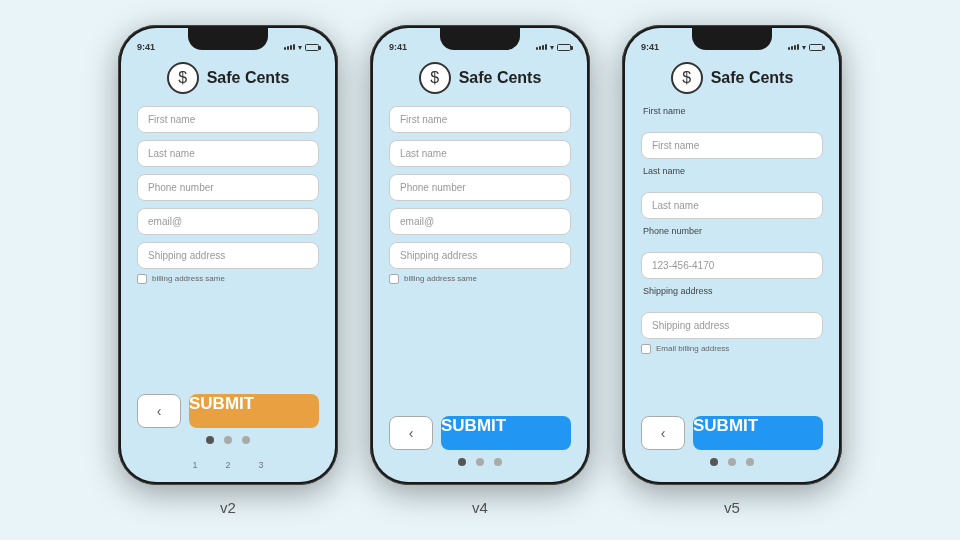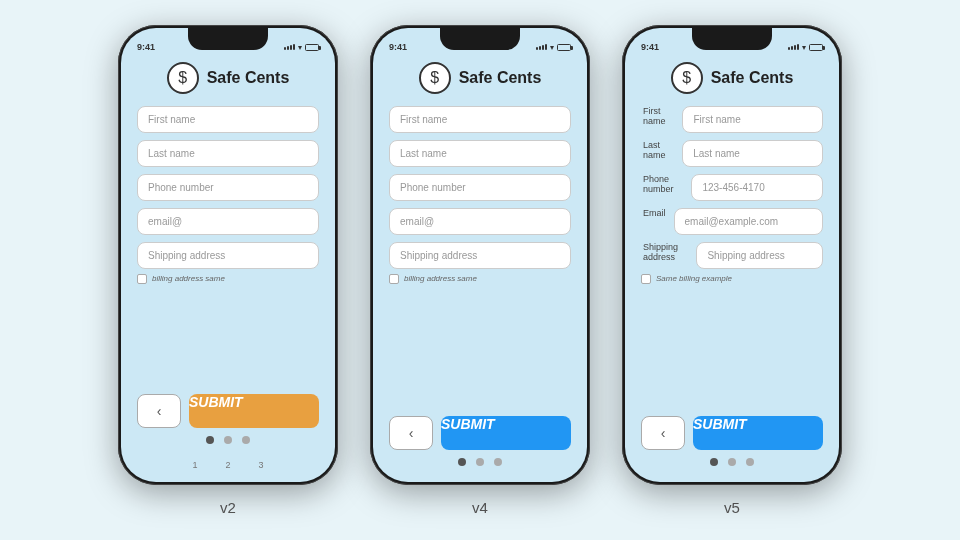--- a/index.html
+++ b/index.html
@@ -113,21 +113,22 @@
       overflow-y: auto;
       padding: 4px 16px 8px;
       display: flex;
       flex-direction: column;
       gap: 0;
     }
     .form-area::-webkit-scrollbar { display: none; }
 
     .field-group {
       display: flex;
-      gap: 8px;
+      flex-direction: column;
+      gap: 16px;
       margin-bottom: 7px;
     }
     .field-label {
       font-size: 9px;
       color: #444;
       font-weight: 500;
       padding-left: 2px;
     }
     .form-input {
       background: white;
@@ -138,21 +139,20 @@
       color: #999;
       width: 100%;
     }
 
     .checkbox-row {
       display: flex;
       align-items: center;
       gap: 5px;
       margin-bottom: 8px;
       margin-top: -2px;
-      font-style: italic;
     }
     .checkbox-box {
       width: 10px;
       height: 10px;
       border: 1.5px solid #aaa;
       border-radius: 2px;
       background: white;
       flex-shrink: 0;
     }
     .checkbox-label {
@@ -183,25 +183,24 @@
       justify-content: center;
       font-size: 14px;
       color: #555;
       cursor: pointer;
     }
     .btn-submit {
       flex: 1;
       height: 34px;
       border: none;
       border-radius: 8px;
-      font-size: 14px;
+      font-size: 17px;
       font-weight: 700;
       color: white;
       cursor: pointer;
-      font-style: italic;
     }
     .btn-submit.orange { background: #e8a040; }
     .btn-submit.blue { background: #2196f3; }
 
     .page-dots {
       display: flex;
       justify-content: center;
       gap: 10px;
       padding-bottom: 8px;
       flex-shrink: 0;
@@ -386,30 +385,26 @@
             </div>
             <div class="field-group">
               <div class="field-label">Last name</div>
               <div class="form-input">Last name</div>
             </div>
             <div class="field-group">
               <div class="field-label">Phone number</div>
               <div class="form-input">123-456-4170</div>
             </div>
             <div class="field-group">
-              <div class="field-label">Email</div>
-              <div class="form-input">email@example.com</div>
-            </div>
-            <div class="field-group">
               <div class="field-label">Shipping address</div>
               <div class="form-input">Shipping address</div>
             </div>
             <div class="checkbox-row">
     <div class="checkbox-box"></div>
-    <span class="checkbox-label">Same billing example</span>
+    <span class="checkbox-label">Email billing address</span>
   </div>
           </div>
           <div class="bottom-actions">
             <div class="btn-row">
               <div class="btn-back">
                 <span>‹</span>
               </div>
               <div class="btn-submit blue">SUBMIT</div>
             </div>
             <div class="page-dots">

